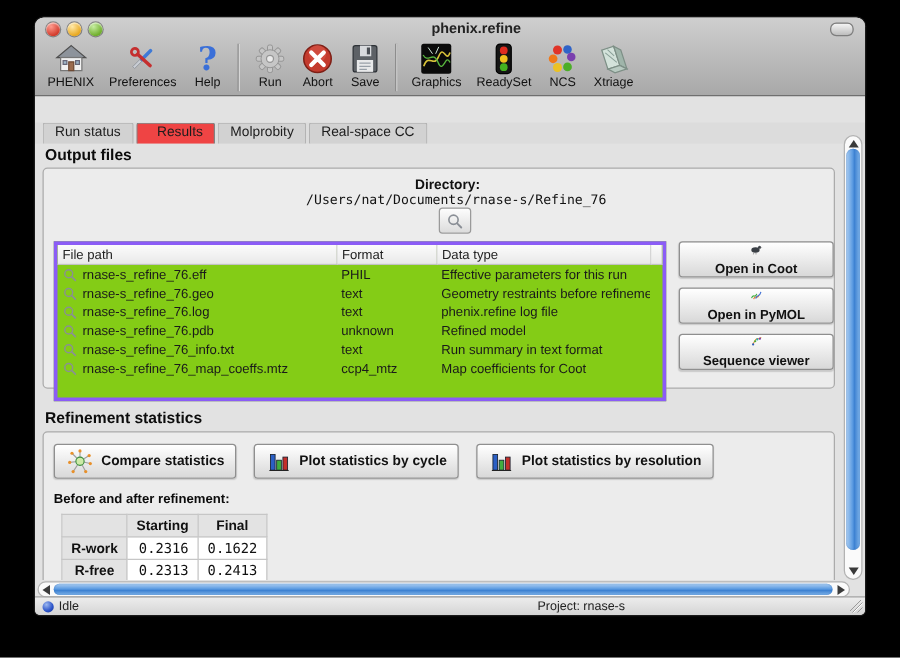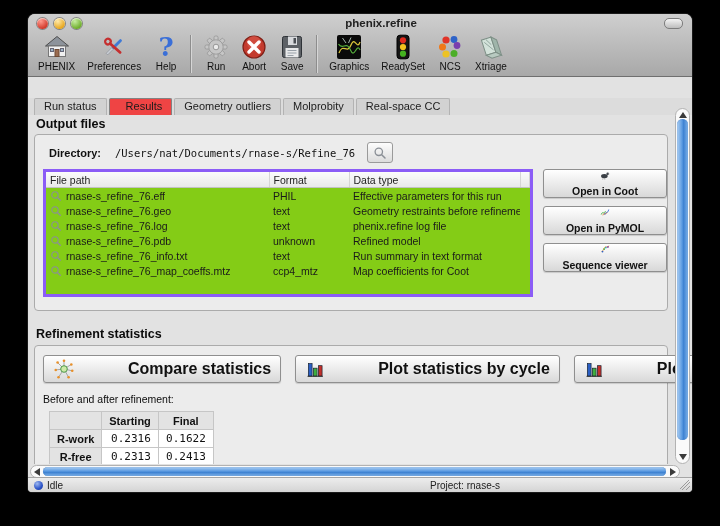--- a/index.html
+++ b/index.html
@@ -31,40 +31,40 @@
 
   .subtabbar{position:absolute;left:0;top:84px;right:0;height:17px;display:flex;align-items:flex-end;padding:0 0 0 6px;background:#dcdcdc;}
   .subtab{height:13px;padding:1px 9px 2px 9px;margin-right:2px;font-size:11px;color:#1c1c1c;background:#d2d2d2;border:1px solid #b3b3b3;border-bottom:none;border-radius:2px 2px 0 0;}
   .subtab.active{background:#ef4444;border-color:#828282;font-weight:normal;padding-left:16px;}
 
   
   .content{position:absolute;left:0;top:101px;right:0;bottom:28px;background:#e2e2e2;overflow:hidden;}
   .sectionhead{margin:2px 0 3px 8px;font-size:12.5px;font-weight:bold;color:#0c0c0c;}
   .panel{margin:0 24px 0 6px;border:1px solid #ababab;border-radius:4px;background:#ececec;box-sizing:border-box;}
   .panel1{height:177px;position:relative;}
-  .dirrow{display:flex;align-items:center;padding:7px 0 4px 14px;}
+  .dirrow{display:flex;align-items:center;padding:7px 0 4px 14px;flex-direction:column;}
   .dirlabel{font-size:11px;font-weight:bold;color:#111;}
   .dirpath{font-family:"DejaVu Sans Mono",monospace;font-size:10.5px;color:#111;margin-left:14px;}
   .searchbtn{margin-left:12px;width:24px;height:19px;border:1px solid #9a9a9a;border-radius:3px;background:linear-gradient(#fdfdfd,#dcdcdc);display:flex;align-items:center;justify-content:center;}
 
   .filewrap{display:flex;padding:2px 0 0 8px;}
   .filetable{width:490px;height:128px;background:#84cc16;border:3px solid #8b5cf6;box-sizing:border-box;overflow:hidden;}
   table.ft{border-collapse:collapse;table-layout:fixed;width:100%;}
   table.ft th{background:linear-gradient(#fbfbfb,#e9e9e9);border-right:1px solid #d5d5d5;border-bottom:1px solid #c2c2c2;font-size:10.5px;font-weight:normal;color:#222;text-align:left;padding:1px 4px;height:13px;}
   table.ft td{font-size:10.5px;color:#1a1a1a;padding:0 4px;height:15px;white-space:nowrap;overflow:hidden;}
   .fcell{display:flex;align-items:center;gap:4px;}
   .actions{display:flex;flex-direction:column;gap:8px;margin-left:10px;width:124px;}
   .actbtn{height:27px;border:1px solid #8f8f8f;border-radius:3px;background:linear-gradient(#ffffff,#d8d8d8);display:flex;align-items:center;padding:0 5px;gap:5px;box-shadow:0 1px 1px rgba(0,0,0,.15);flex-direction:column;}
   .actbtn .albl{font-size:10.5px;font-weight:bold;color:#111;white-space:nowrap;}
 
   .panel2{height:200px;margin-top:4px;}
   .statbtns{display:flex;gap:14px;padding:9px 0 0 8px;}
   .statbtn{height:26px;border:1px solid #8f8f8f;border-radius:3px;background:linear-gradient(#ffffff,#d8d8d8);display:flex;align-items:center;padding:0 9px;gap:6px;box-shadow:0 1px 1px rgba(0,0,0,.15);}
-  .statbtn .slbl{font-size:16px;font-weight:bold;color:#111;white-space:nowrap;margin-left:47px;}
-  .beforeafter{margin:10px 0 6px 8px;font-size:10.5px;font-weight:normal;color:#0c0c0c;}
+  .statbtn .slbl{font-size:11px;font-weight:bold;color:#111;white-space:nowrap;}
+  .beforeafter{margin:10px 0 6px 8px;font-size:10.5px;font-weight:bold;color:#0c0c0c;}
   table.stats{border-collapse:collapse;margin-left:14px;}
   table.stats th,table.stats td{border:1px solid #c6c6c6;font-size:11px;padding:1px 7px;height:15px;}
   table.stats th{background:#e3e3e3;font-weight:bold;color:#111;text-align:center;}
   table.stats td{background:#fff;font-family:"DejaVu Sans Mono",monospace;text-align:right;min-width:40px;color:#111;}
   td.orange{color:#F7A234;}
 
   
   .vscroll{position:absolute;right:2px;top:94px;bottom:28px;width:15px;background:#fafafa;border:1px solid #b2b2b2;border-radius:8px;box-sizing:border-box;display:flex;flex-direction:column;align-items:center;}
   .vthumb{width:11px;flex:1;margin:1px 0 14px 0;border-radius:6px;background:linear-gradient(to right,#aecff2,#5d9ce2 45%,#3e82d2 60%,#7fb2e8);box-shadow:inset 0 0 1px #2a6ab8;}
   .hscroll{position:absolute;left:2px;bottom:14px;width:650px;height:13px;background:#fafafa;border:1px solid #b2b2b2;border-radius:7px;box-sizing:border-box;display:flex;align-items:center;}
@@ -202,21 +202,20 @@
           </svg>
         <span class="tblabel">Xtriage</span>
       </div>
     </div>
   </div>
 
 
   <div class="subtabbar">
     <div class="subtab"><span>Run status</span></div>
     <div class="subtab active"><span>Results</span></div>
-    <div class="subtab"><span>Geometry outliers</span></div>
     <div class="subtab"><span>Molprobity</span></div>
     <div class="subtab"><span>Real-space CC</span></div>
   </div>
 
   <div class="content">
     <div class="sectionhead">Output files</div>
 
     <div class="panel panel1">
       <div class="dirrow">
         <span class="dirlabel">Directory:</span>

